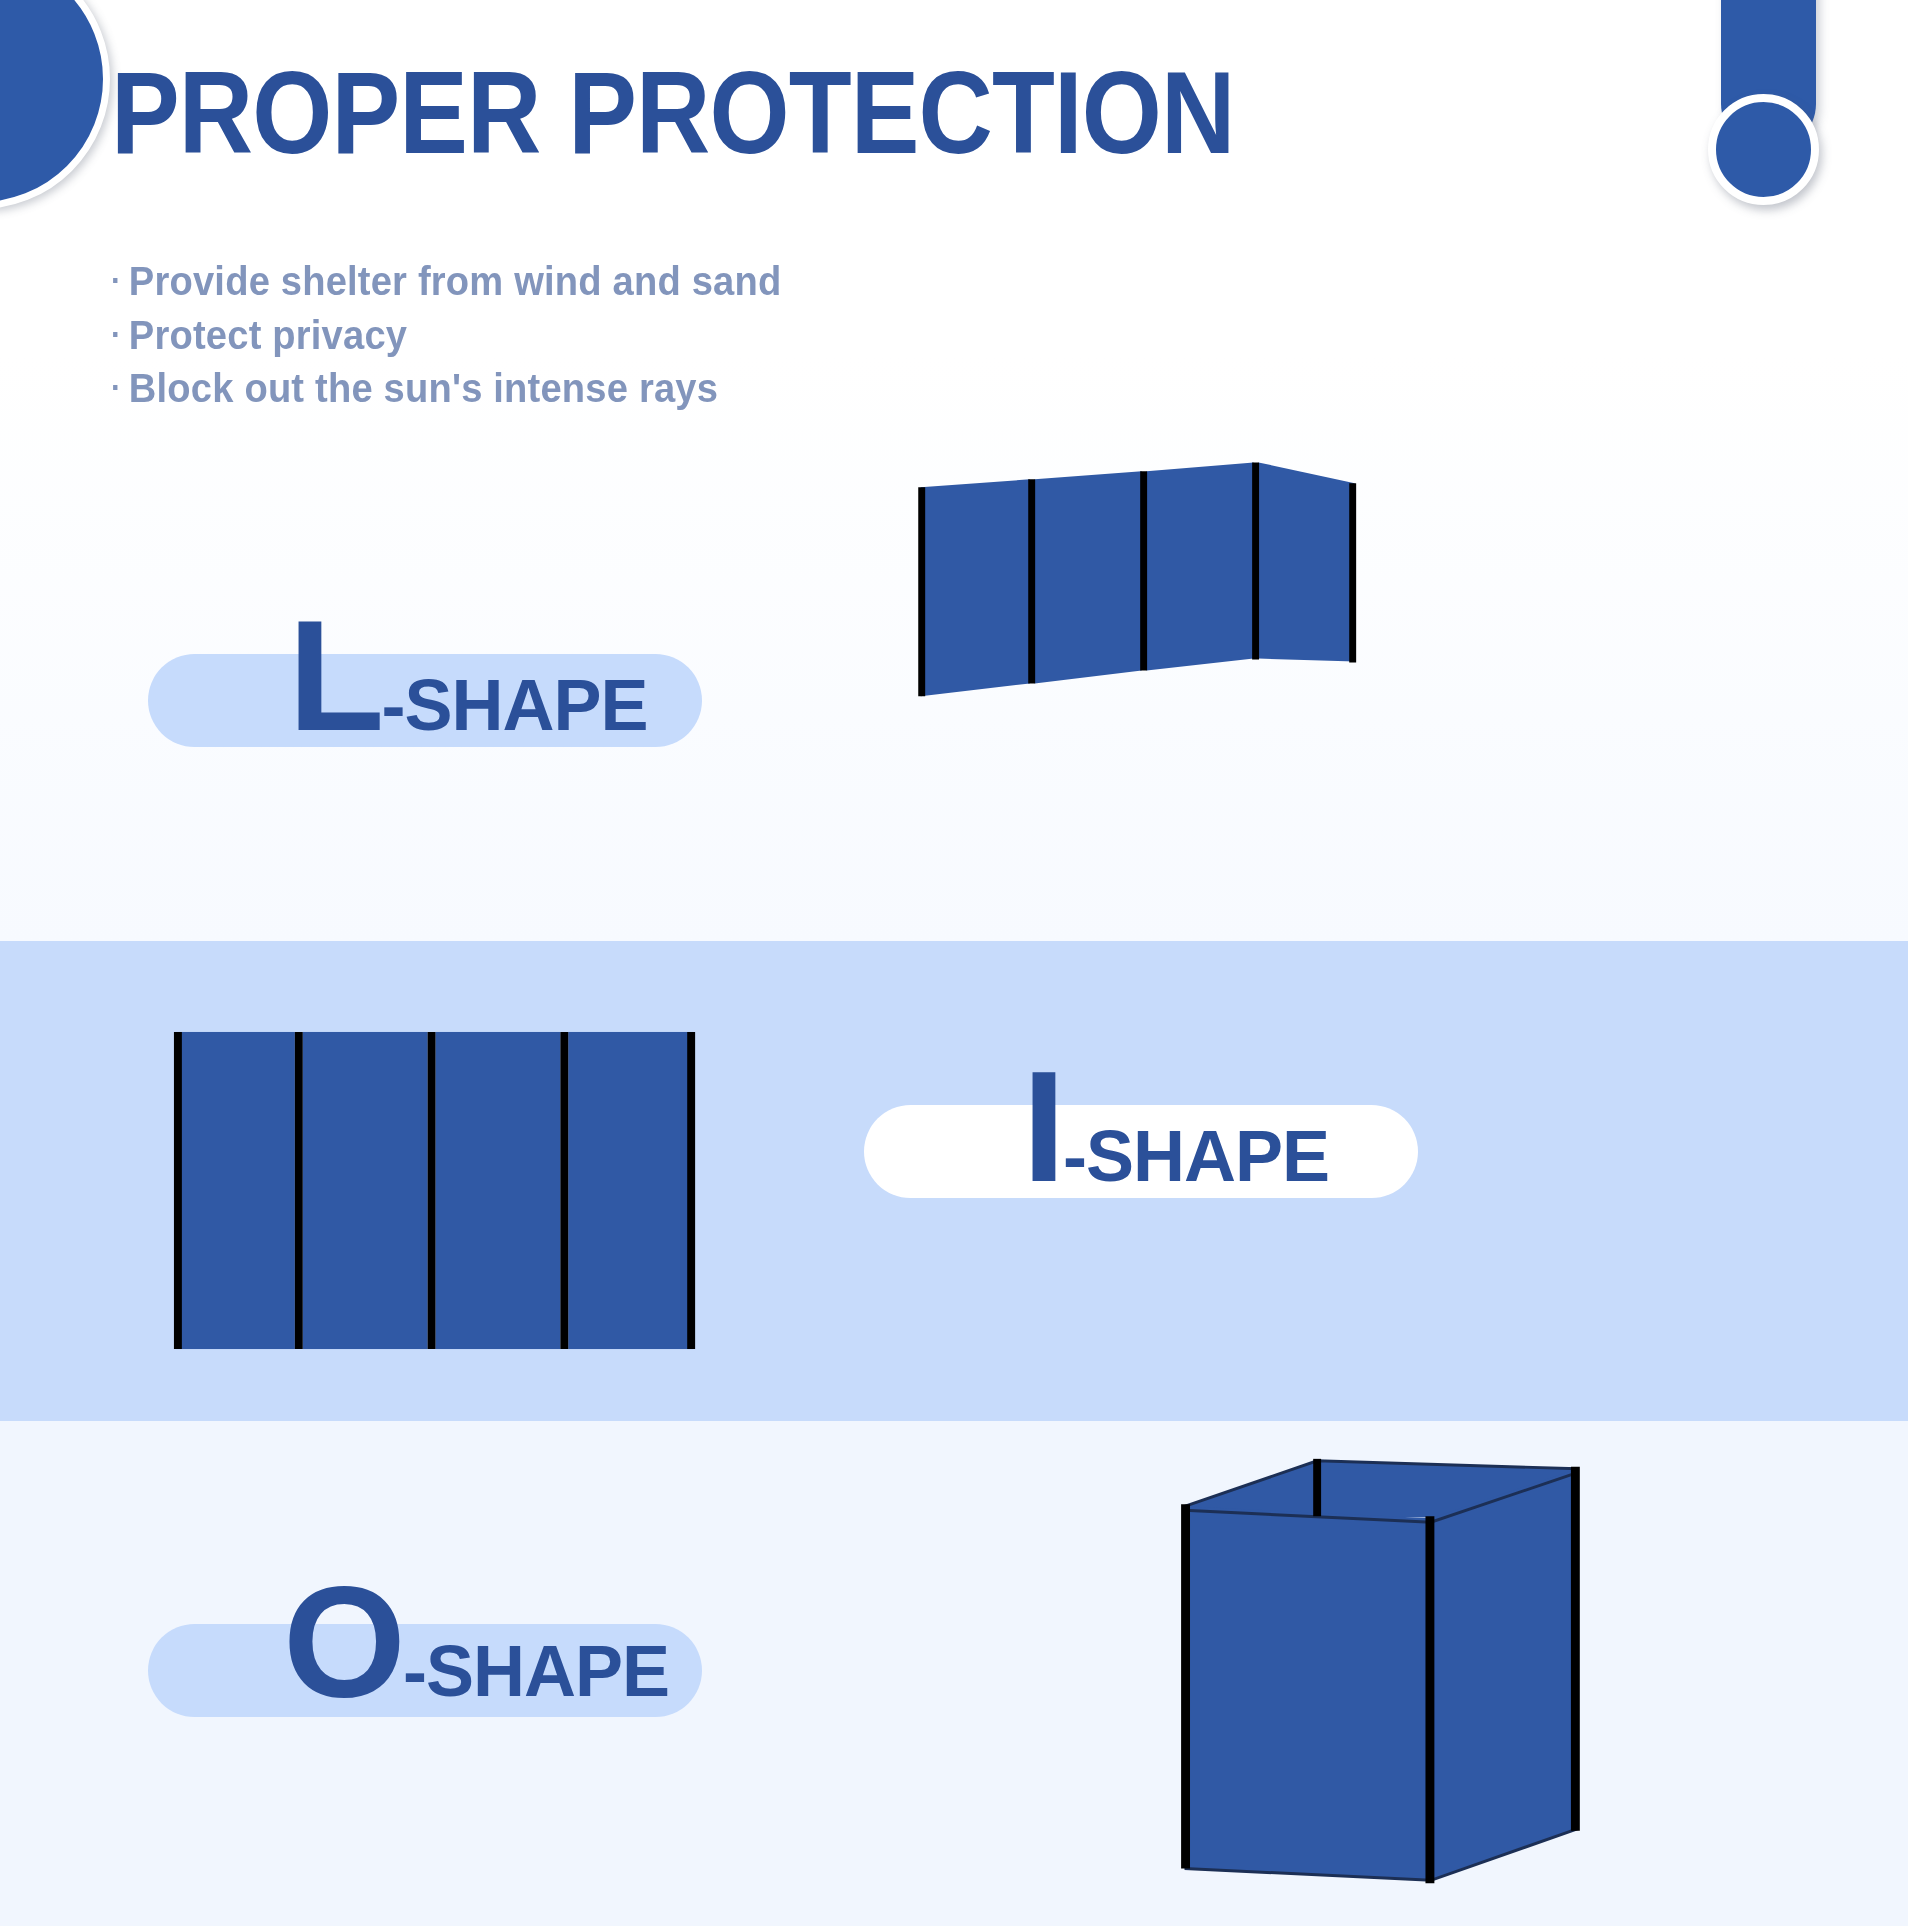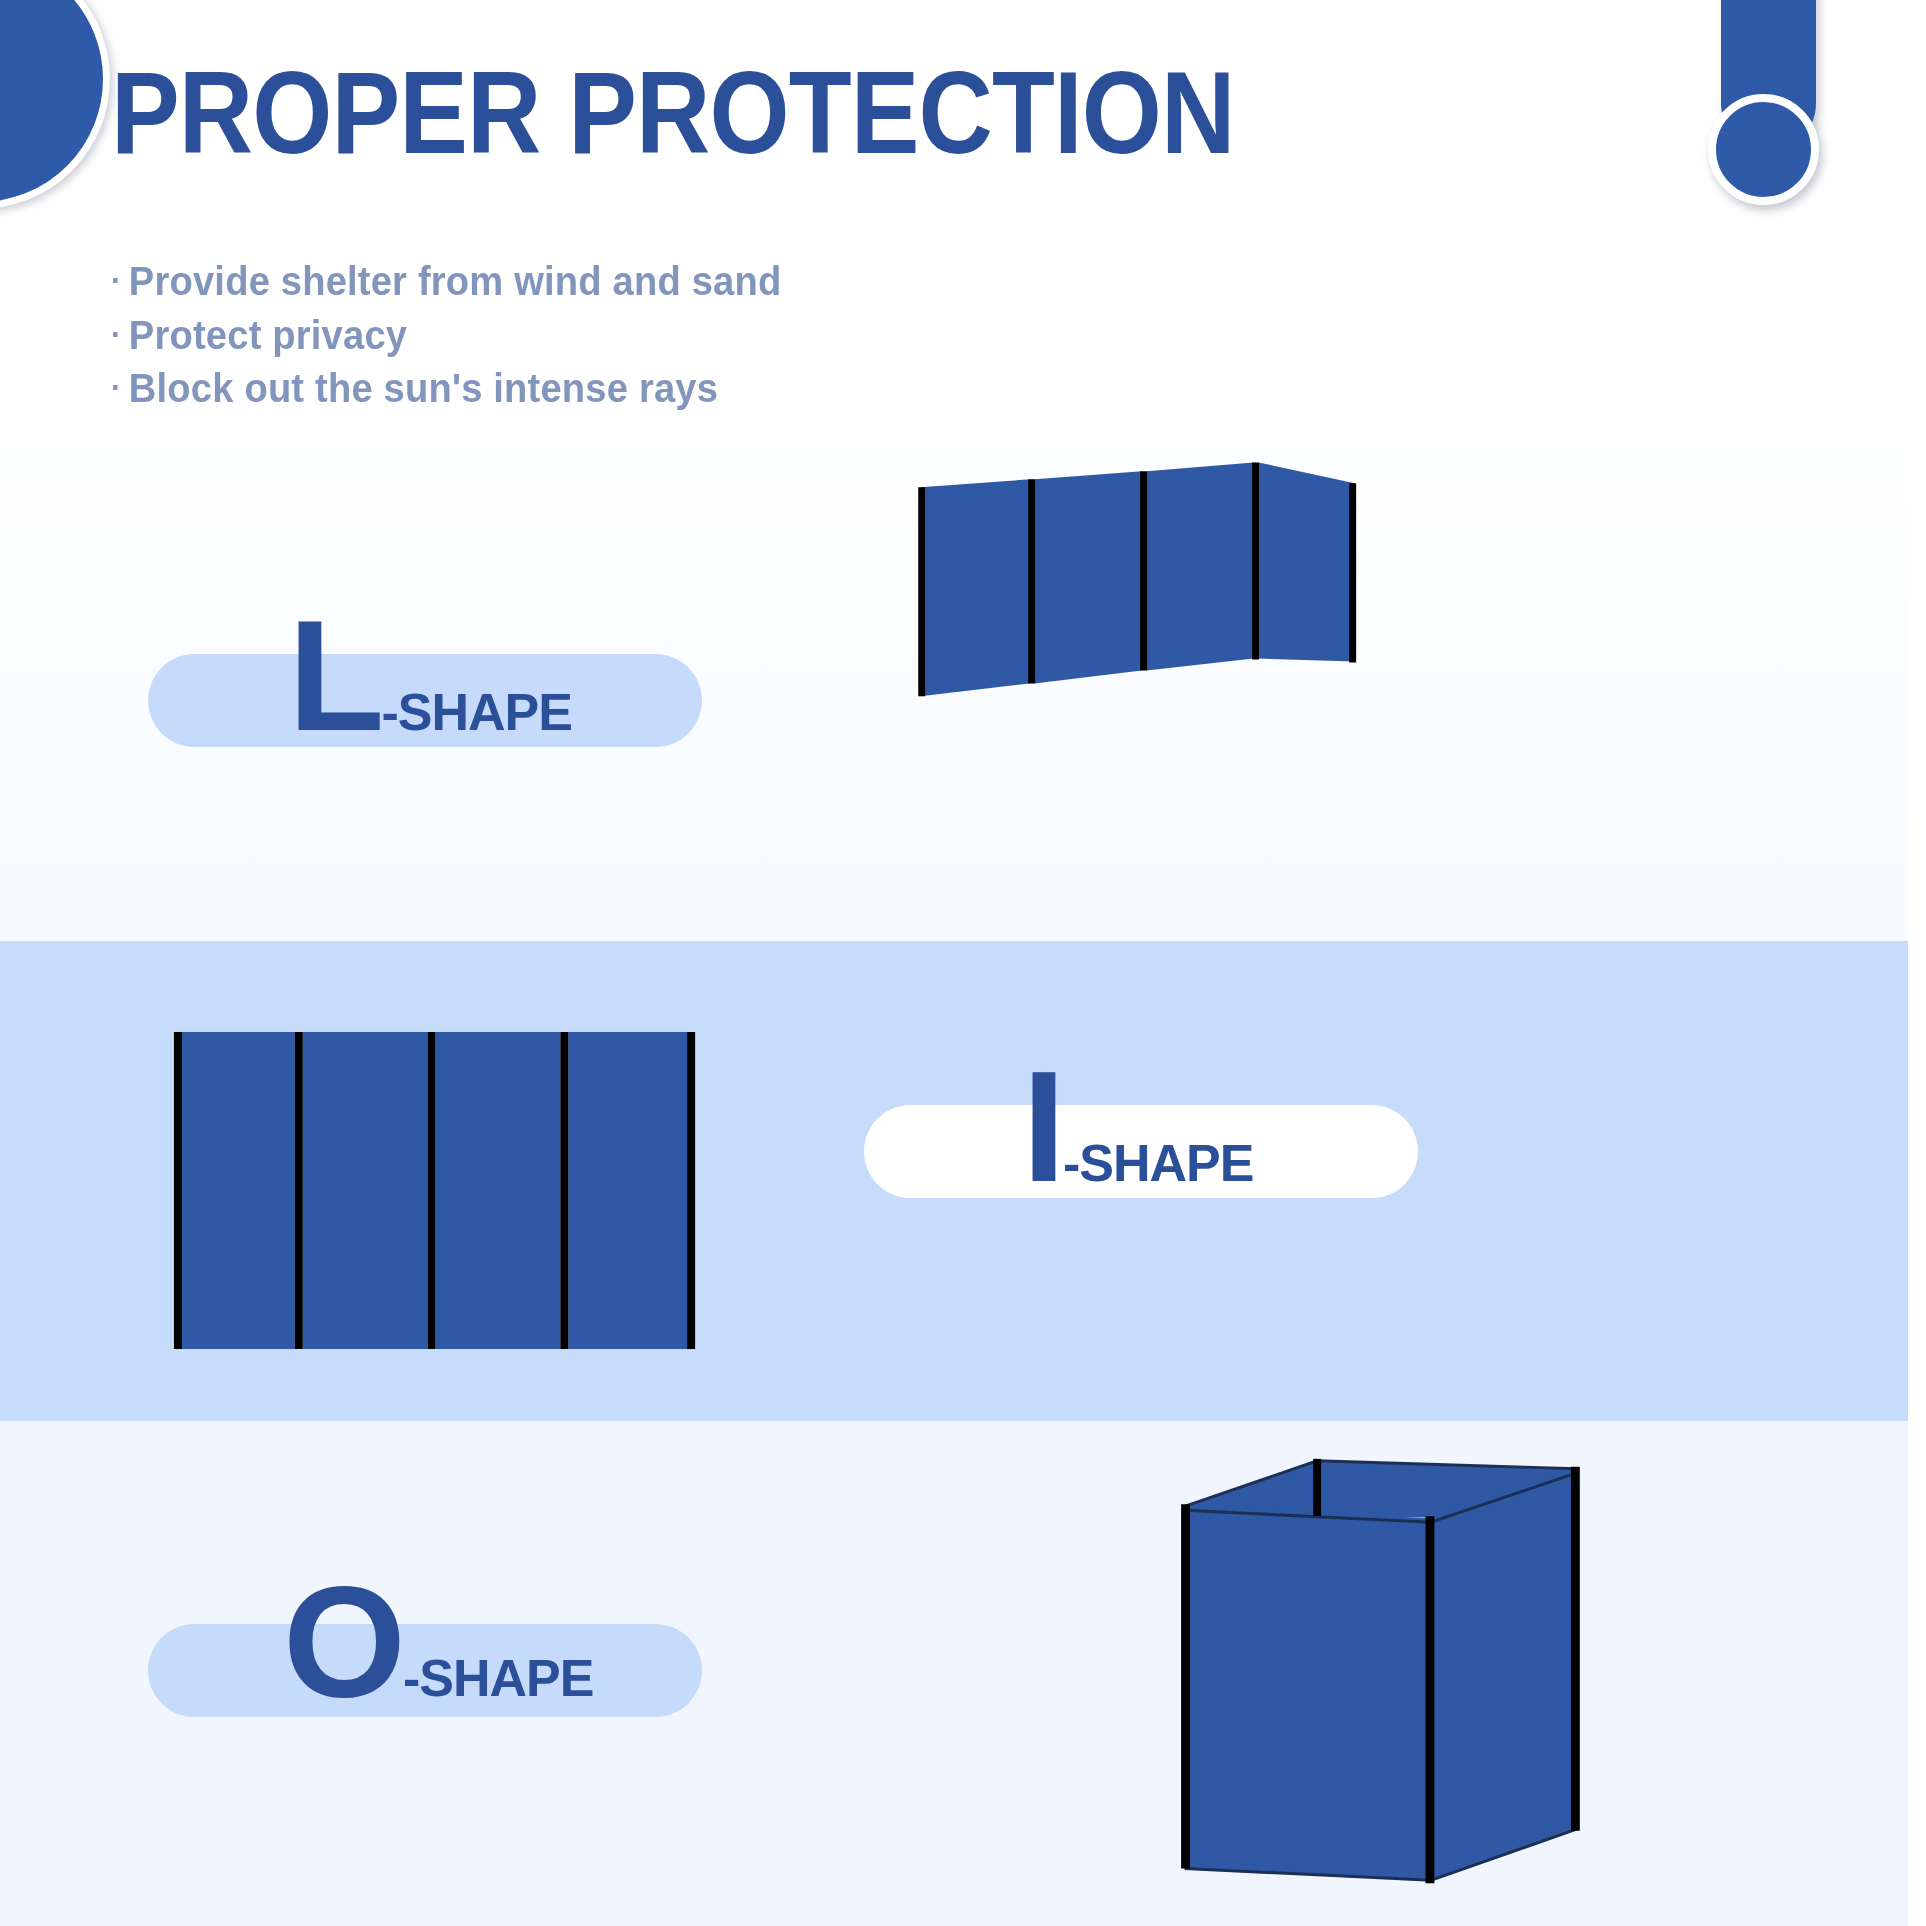--- a/index.html
+++ b/index.html
@@ -60,21 +60,21 @@
   .pill-o{left:148px;top:1624px;width:554px;height:93px;background:#c6dbfc;}
 
   .shape-label{
     position:absolute;display:flex;align-items:baseline;color:#2b5099;
     white-space:nowrap;pointer-events:none;
   }
   .shape-label .big{
     font-size:158px;font-weight:700;line-height:.9;letter-spacing:-3px;
   }
   .shape-label .rest{
-    font-size:52px;font-weight:700;line-height:1;letter-spacing:-1px;
+    font-size:72px;font-weight:700;line-height:1;letter-spacing:-1px;
   }
   .label-l{left:288px;top:604px;}
   .label-i{left:1022px;top:1055px;}
   .label-o{left:283px;top:1570px;}
 
   
   .illus{position:absolute;}
 
   svg{display:block;overflow:visible;}
 </style>

